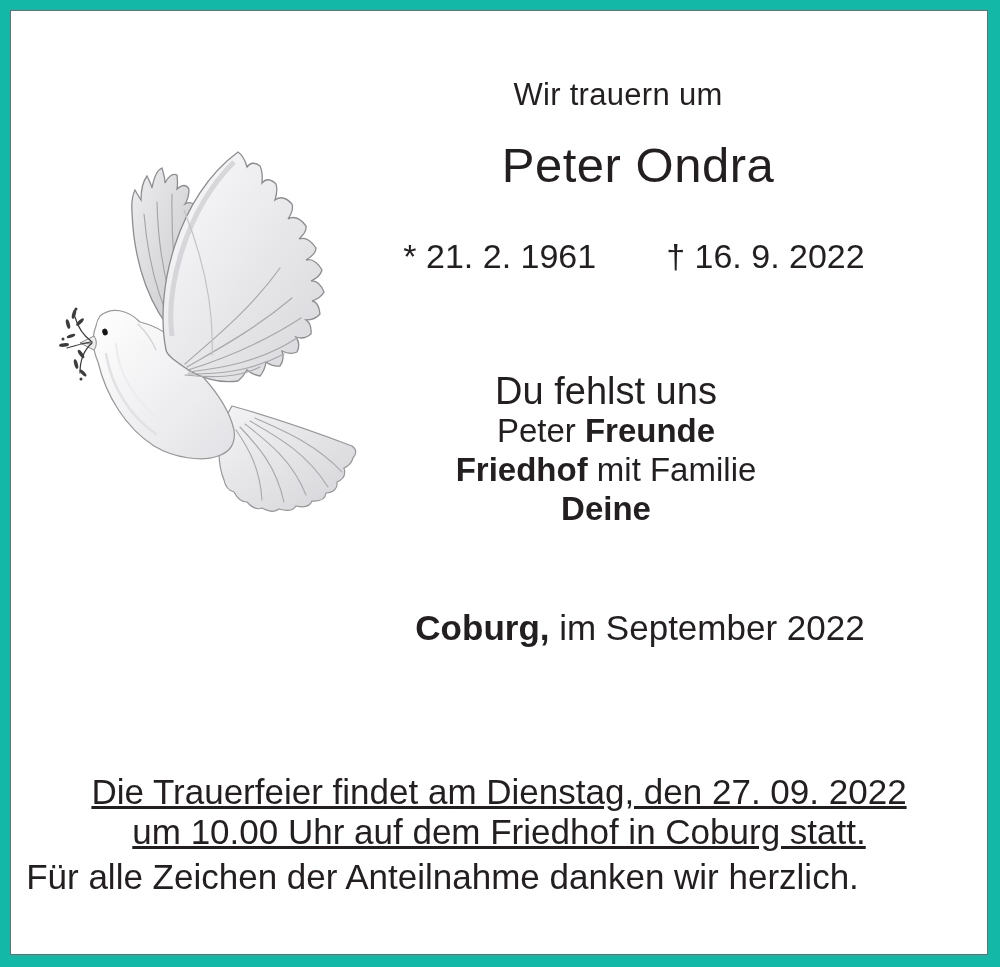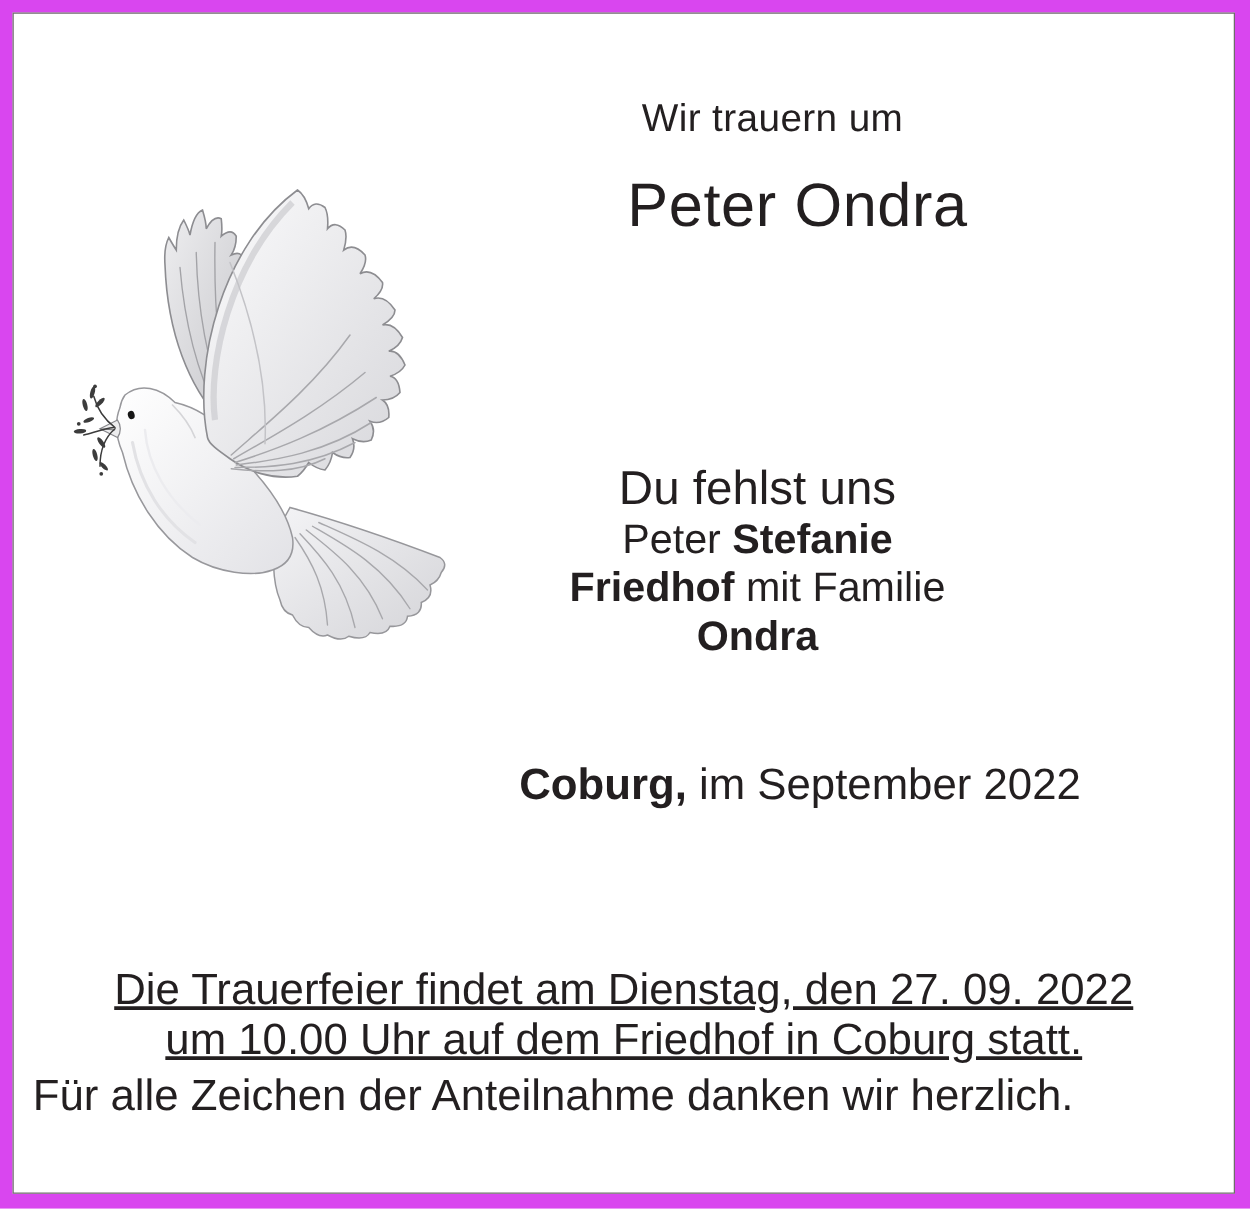--- a/index.html
+++ b/index.html
@@ -1,19 +1,19 @@
 <!DOCTYPE html>
 <html lang="de"><head>
 <meta charset="utf-8">
 <style>
   html,body{margin:0;padding:0;background:#ffffff;}
   #canvas{
     position:relative;
     width:1000px;height:967px;
-    background:#d946ef;              
+    background:#14b8a6;              
     overflow:hidden;
     font-family:"Liberation Sans", sans-serif;
     color:#231f20;
   }
   #paper{
     position:absolute;
     left:10px;top:10px;width:978px;height:945px;
     background:#ffffff;
     border:1px solid #6f6b6c;        
     box-sizing:border-box;
@@ -125,27 +125,31 @@
       <path d="M134 234 C164 234 196 232 230 214"></path>
       <path d="M131 235 C158 238 184 238 206 227"></path>
       <path d="M130 70 C150 120 160 170 158 215" stroke="#c3c3c7"></path>
     </g>
   </svg>
 
   <div class="abs ctr opening">Wir trauern um</div>
 
   <div class="abs ctr bigname">Peter Ondra</div>
 
+  <div class="abs dates">
+    <span>* 21. 2. 1961</span>
+    <span>† 16. 9. 2022</span>
+  </div>
 
   <div class="abs ctr farewell">Du fehlst uns</div>
 
   <div class="abs ctr mourners">
-    <div><span>Peter </span><b>Stefanie</b></div>
+    <div><span>Peter </span><b>Freunde</b></div>
     <div><b>Friedhof</b><span> mit Familie</span></div>
-    <div><b>Ondra</b></div>
+    <div><b>Deine</b></div>
   </div>
 
   <div class="abs ctr placeline">
     <b>Coburg,</b><span> im September 2022</span>
   </div>
 
   <div class="abs ctr funeral">
     <div>Die Trauerfeier findet am Dienstag, den 27. 09. 2022</div>
     <div>um 10.00 Uhr auf dem Friedhof in Coburg statt.</div>
   </div>

